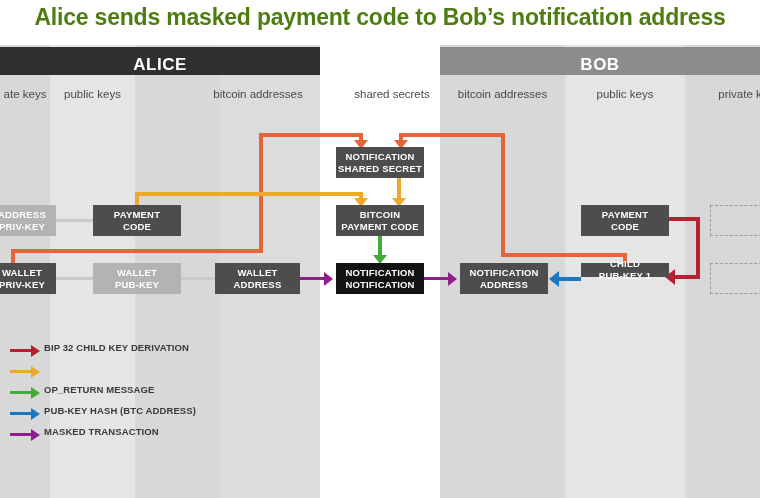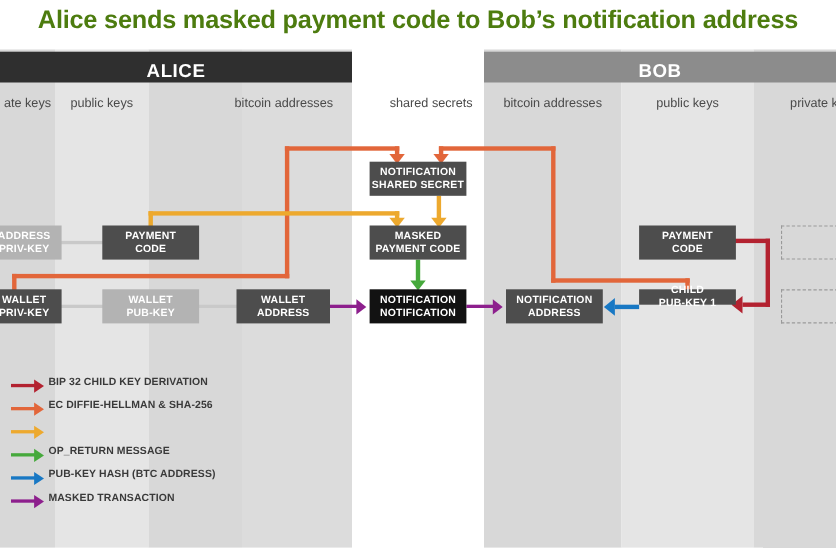--- a/index.html
+++ b/index.html
@@ -162,21 +162,21 @@
     <span>WALLET</span>
     <span>ADDRESS</span>
   </div>
 
   <div class="node dark" style="left:336px;top:147px;width:88px;height:31px;">
     <span>NOTIFICATION</span>
     <span>SHARED SECRET</span>
   </div>
 
   <div class="node dark" style="left:336px;top:205px;width:88px;height:31px;">
-    <span>MASKED</span>
+    <span>BITCOIN</span>
     <span>PAYMENT CODE</span>
   </div>
 
   <div class="node black" style="left:336px;top:263px;width:88px;height:31px;">
     <span>NOTIFICATION</span>
     <span>NOTIFICATION</span>
   </div>
 
   <div class="node dark" style="left:460px;top:263px;width:88px;height:31px;">
     <span>NOTIFICATION</span>
@@ -197,25 +197,20 @@
 
   <div class="node dashed" style="left:710px;top:263px;width:62px;height:31px;"></div>
 
   <div class="legend">
     <div class="lrow">
       <div class="lline" style="background:#b32230;"></div>
       <div class="lhead" style="border-left:9px solid #b32230;"></div>
       <div class="ltext">BIP 32 CHILD KEY DERIVATION</div>
     </div>
     <div class="lrow">
-      <div class="lline" style="background:#e2663a;"></div>
-      <div class="lhead" style="border-left:9px solid #e2663a;"></div>
-      <div class="ltext">EC DIFFIE-HELLMAN &amp; SHA-256</div>
-    </div>
-    <div class="lrow">
       <div class="lline" style="background:#eda92e;"></div>
       <div class="lhead" style="border-left:9px solid #eda92e;"></div>
     </div>
     <div class="lrow">
       <div class="lline" style="background:#46a93c;"></div>
       <div class="lhead" style="border-left:9px solid #46a93c;"></div>
       <div class="ltext">OP_RETURN MESSAGE</div>
     </div>
     <div class="lrow">
       <div class="lline" style="background:#1878c4;"></div>

